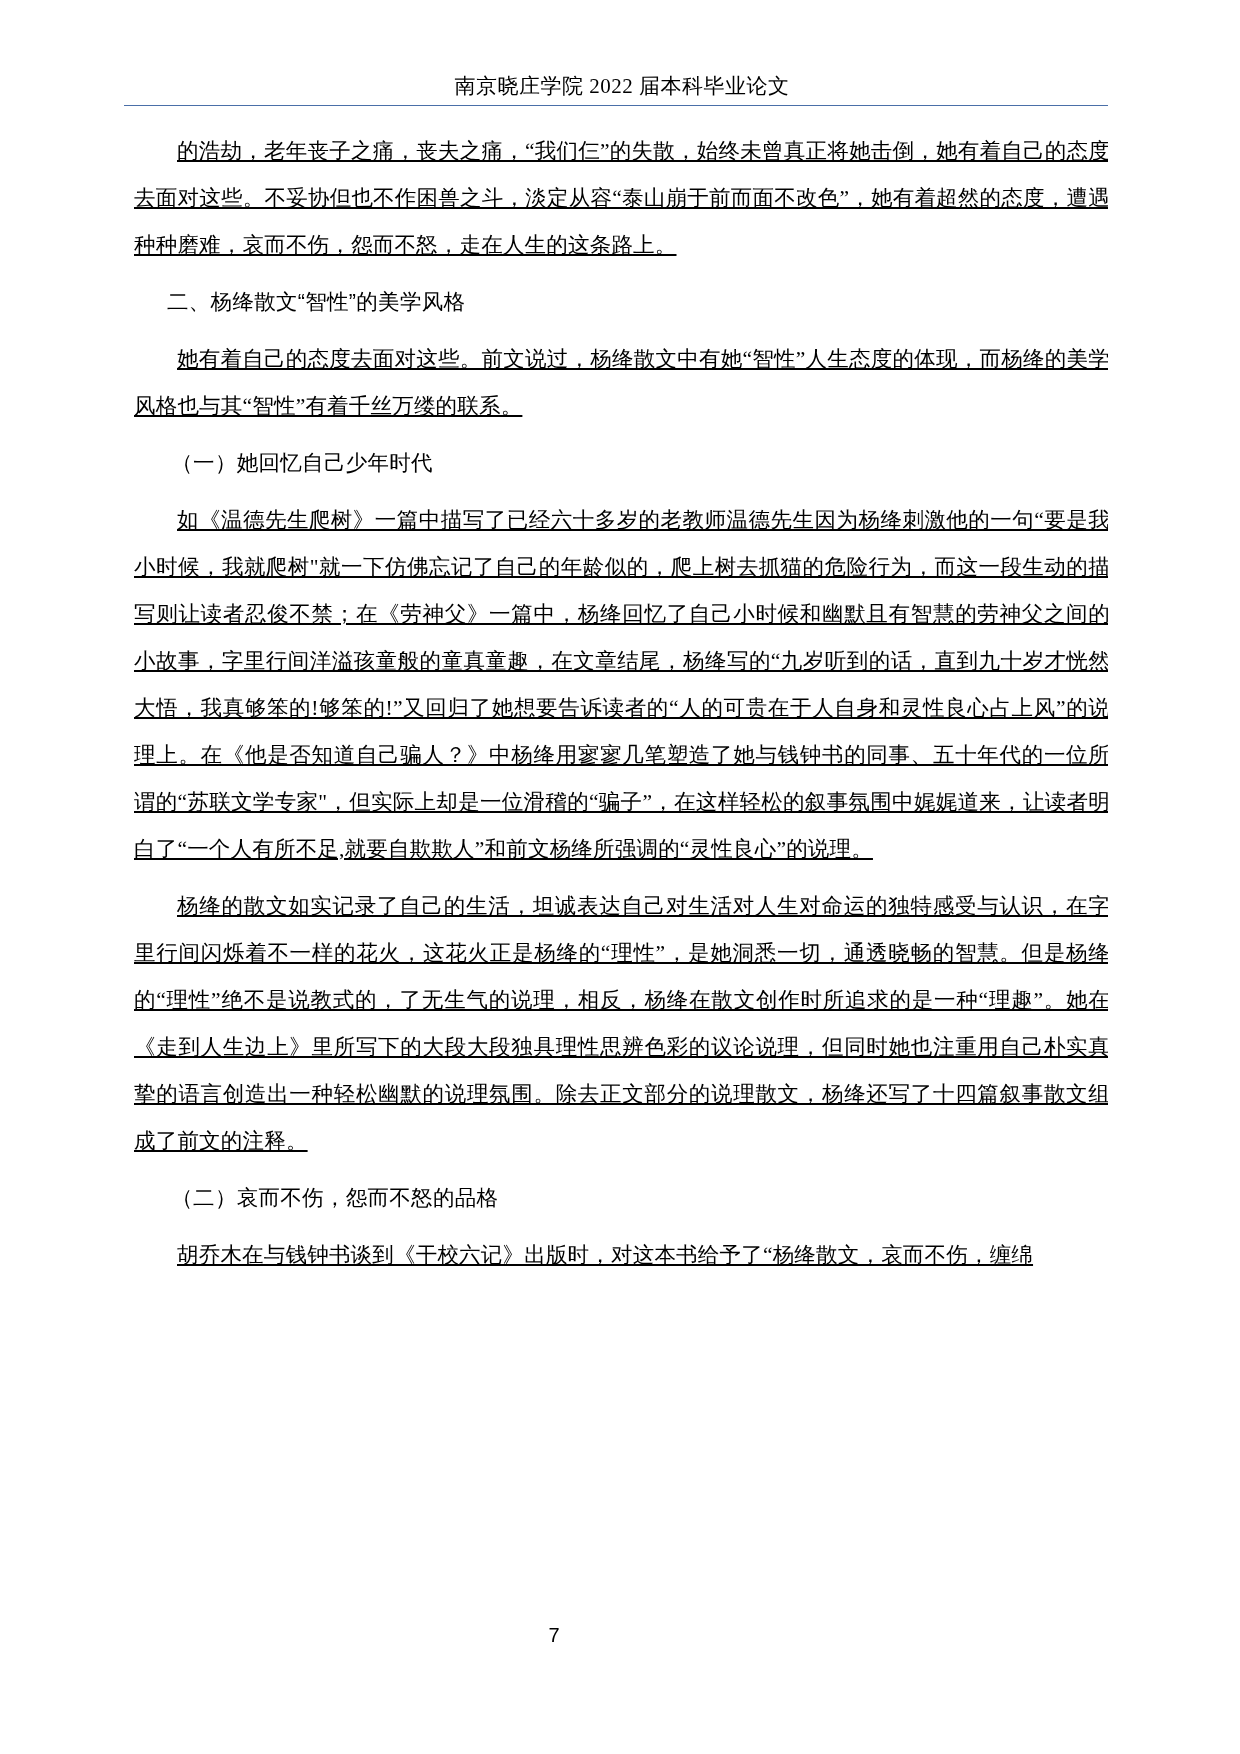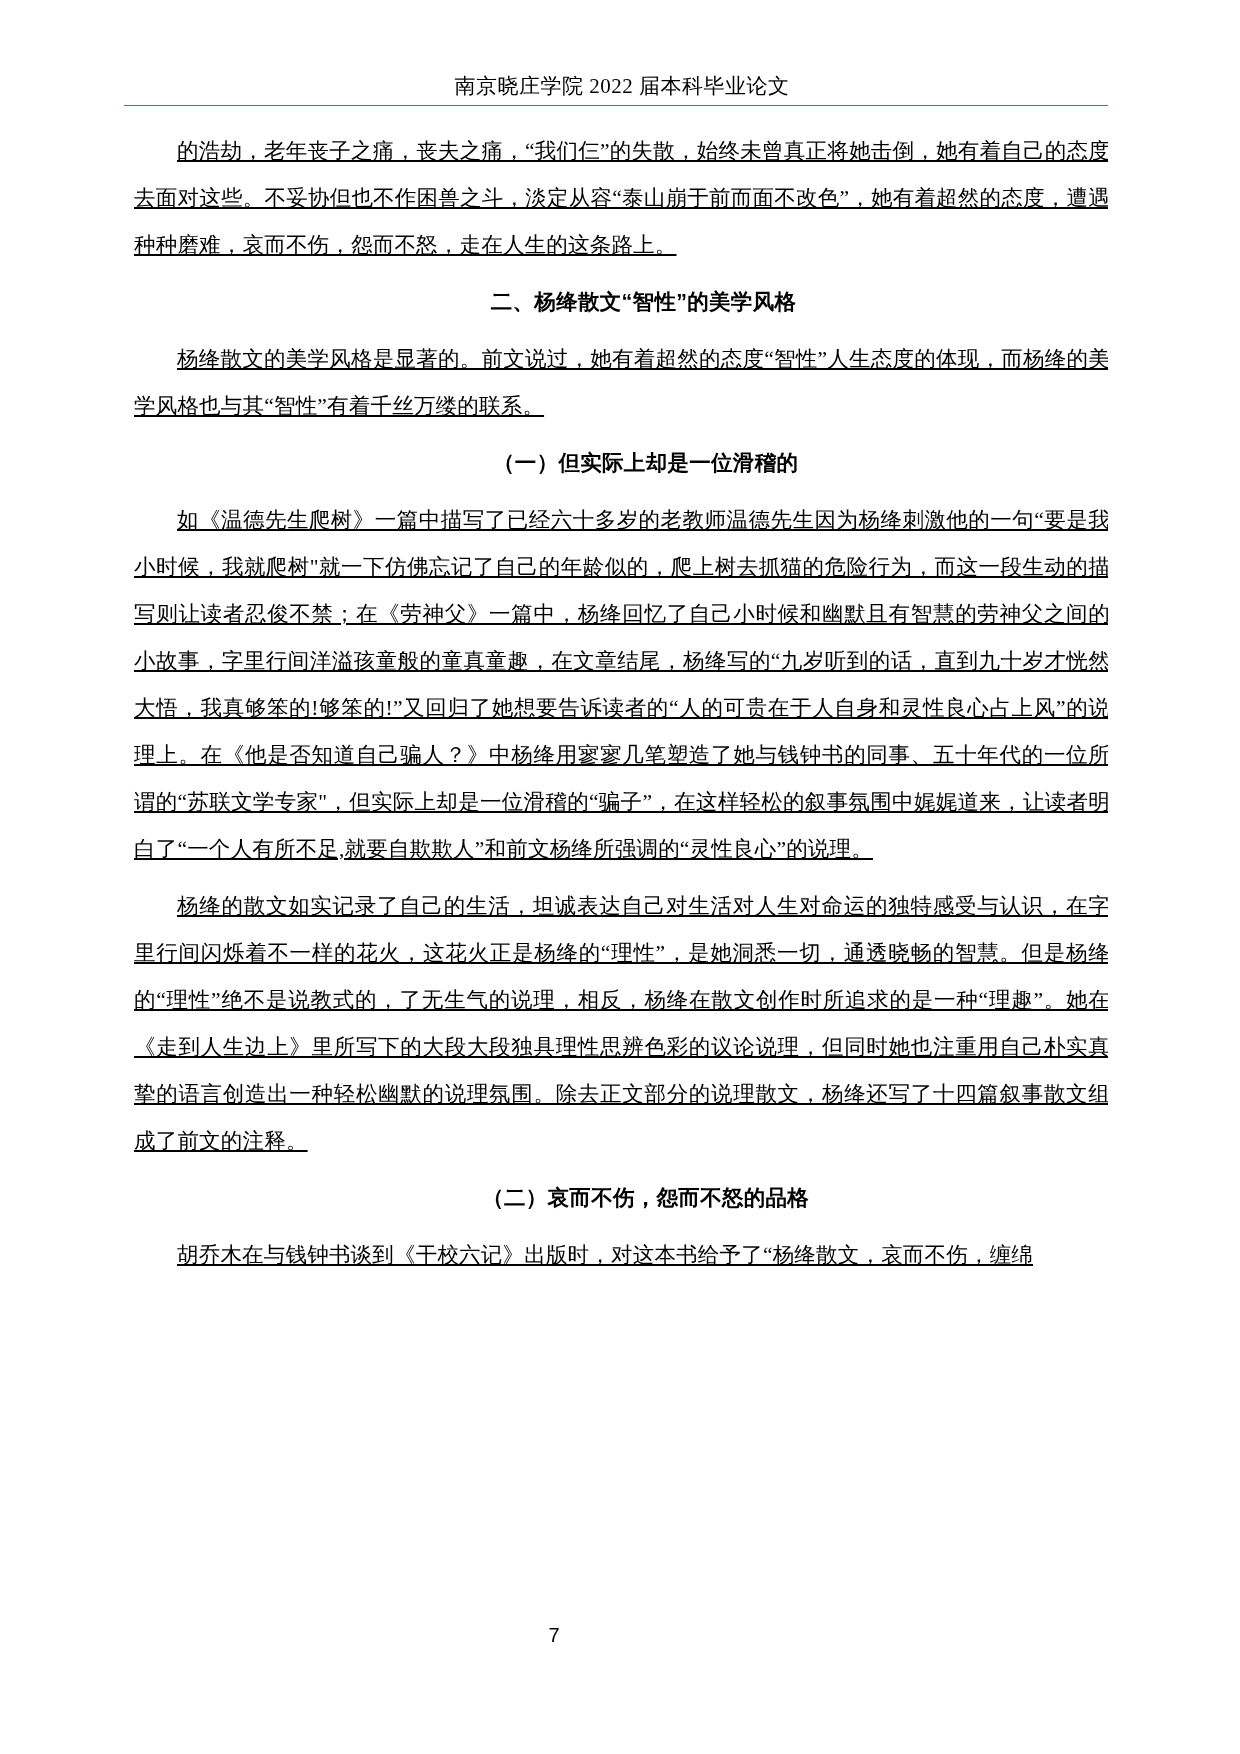--- a/index.html
+++ b/index.html
@@ -62,25 +62,24 @@
     text-indent: 2em;
     letter-spacing: 0.2px;
     word-break: break-all;
     text-decoration: underline;
   }
   h2.heading-l1,
   h3.heading-l2 {
     margin: 0;
     font-family: "Liberation Sans", "DejaVu Sans", sans-serif;
     font-size: 21.5px;
-    font-weight: bold;
+    font-weight: normal;
     line-height: 47px;
     text-indent: 2em;
     letter-spacing: 0.3px;
-    text-align: center;
   }
   h3.heading-l2 {
     text-indent: 2.2em;
   }
 
   
   .footer {
     position: absolute;
     left: 0;
     right: 0;
@@ -104,23 +103,23 @@
       <div class="header-title">南京晓庄学院 2022 届本科毕业论文</div>
       <hr class="header-rule" style="border-top-color: rgb(74, 111, 168);">
     </div>
 
     <div class="body-block">
 
       <p class="para">的浩劫，老年丧子之痛，丧夫之痛，“我们仨”的失散，始终未曾真正将她击倒，她有着自己的态度去面对这些。不妥协但也不作困兽之斗，淡定从容“泰山崩于前而面不改色”，她有着超然的态度，遭遇种种磨难，哀而不伤，怨而不怒，走在人生的这条路上。</p>
 
       <h2 class="heading-l1">二、杨绛散文“智性”的美学风格</h2>
 
-      <p class="para">杨绛散文的美学风格是显著的。前文说过，她有着超然的态度“智性”人生态度的体现，而杨绛的美学风格也与其“智性”有着千丝万缕的联系。</p>
+      <p class="para">她有着自己的态度去面对这些。前文说过，杨绛散文中有她“智性”人生态度的体现，而杨绛的美学风格也与其“智性”有着千丝万缕的联系。</p>
 
-      <h3 class="heading-l2">（一）但实际上却是一位滑稽的</h3>
+      <h3 class="heading-l2">（一）她回忆自己少年时代</h3>
 
       <p class="para">如《温德先生爬树》一篇中描写了已经六十多岁的老教师温德先生因为杨绛刺激他的一句“要是我小时候，我就爬树"就一下仿佛忘记了自己的年龄似的，爬上树去抓猫的危险行为，而这一段生动的描写则让读者忍俊不禁；在《劳神父》一篇中，杨绛回忆了自己小时候和幽默且有智慧的劳神父之间的小故事，字里行间洋溢孩童般的童真童趣，在文章结尾，杨绛写的“九岁听到的话，直到九十岁才恍然大悟，我真够笨的!够笨的!”又回归了她想要告诉读者的“人的可贵在于人自身和灵性良心占上风”的说理上。在《他是否知道自己骗人？》中杨绛用寥寥几笔塑造了她与钱钟书的同事、五十年代的一位所谓的“苏联文学专家"，但实际上却是一位滑稽的“骗子”，在这样轻松的叙事氛围中娓娓道来，让读者明白了“一个人有所不足,就要自欺欺人”和前文杨绛所强调的“灵性良心”的说理。</p>
 
       <p class="para">杨绛的散文如实记录了自己的生活，坦诚表达自己对生活对人生对命运的独特感受与认识，在字里行间闪烁着不一样的花火，这花火正是杨绛的“理性”，是她洞悉一切，通透晓畅的智慧。但是杨绛的“理性”绝不是说教式的，了无生气的说理，相反，杨绛在散文创作时所追求的是一种“理趣”。她在《走到人生边上》里所写下的大段大段独具理性思辨色彩的议论说理，但同时她也注重用自己朴实真挚的语言创造出一种轻松幽默的说理氛围。除去正文部分的说理散文，杨绛还写了十四篇叙事散文组成了前文的注释。</p>
 
 
       <h3 class="heading-l2">（二）哀而不伤，怨而不怒的品格</h3>
 
       <p class="para">胡乔木在与钱钟书谈到《干校六记》出版时，对这本书给予了“杨绛散文，哀而不伤，缠绵</p>
 

